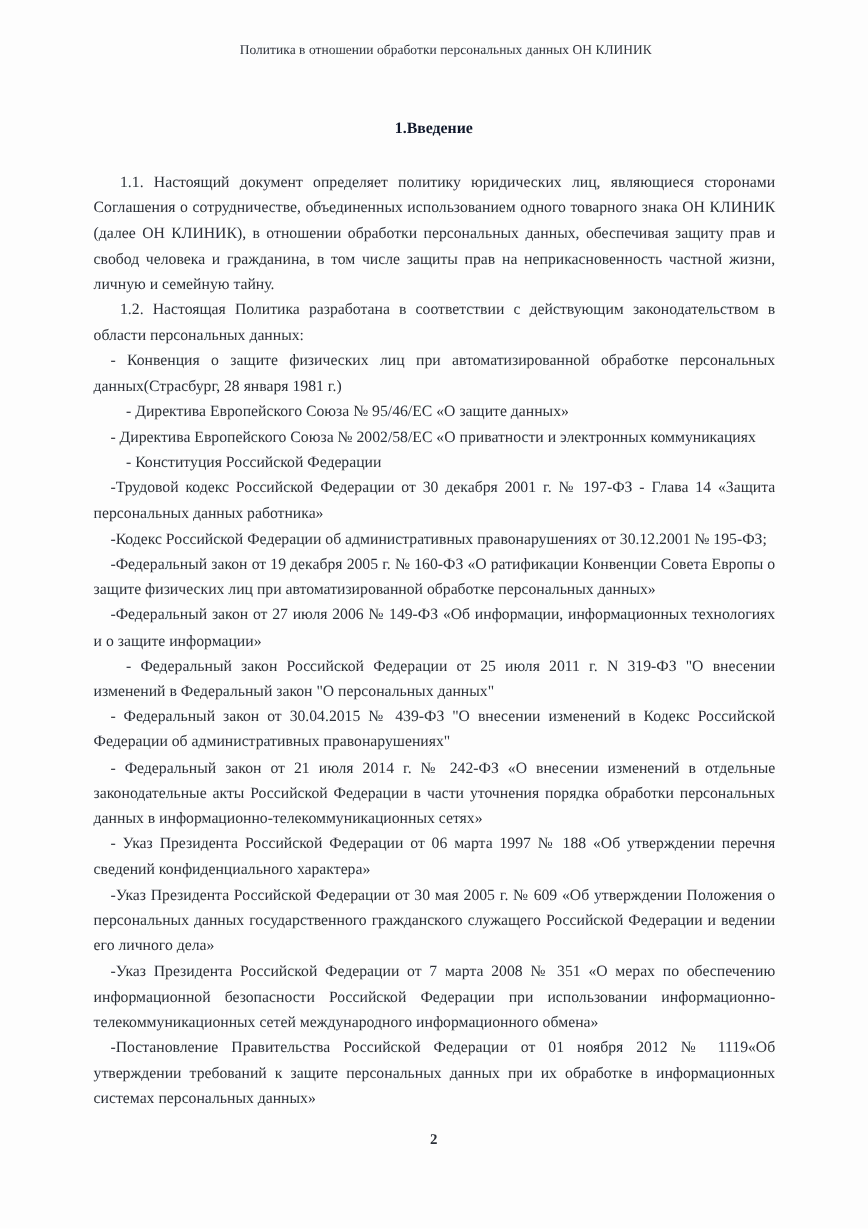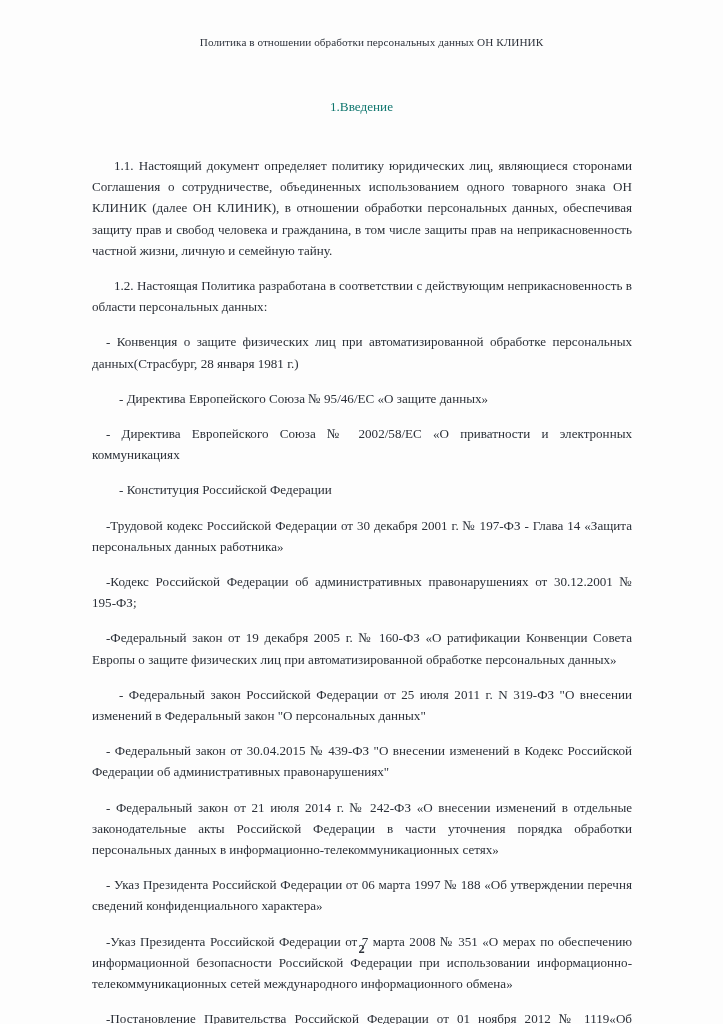--- a/index.html
+++ b/index.html
@@ -33,31 +33,31 @@
     letter-spacing: 0.05px;
     color: #2e333c;
   }
   .section-title {
     position: absolute;
     top: 99px;
     left: 0;
     width: 723px;
     text-align: center;
     font-size: 13.2px;
-    font-weight: normal;
-    color: #0f766e;
+    font-weight: bold;
+    color: #0f172a;
   }
   .body-block {
     position: absolute;
     top: 141px;
     left: 78px;
     width: 568px;
   }
   p.para {
-    margin: 14px;
+    margin: 0;
     font-size: 13.1px;
     line-height: 21.2px;
     text-align: justify;
     text-justify: inter-word;
     color: #2b3038;
     hyphens: none;
   }
   p.indent {
     text-indent: 22px;
   }
@@ -90,34 +90,36 @@
 <div class="page">
 
   <div class="running-head">Политика в отношении обработки персональных данных ОН КЛИНИК</div>
 
   <div class="section-title">1.Введение</div>
 
   <div class="body-block">
 
     <p class="para indent"><span>1.1.</span><span> </span><span>Настоящий документ определяет политику юридических лиц, являющиеся сторонами Соглашения о сотрудничестве, объединенных использованием одного товарного знака ОН КЛИНИК (далее ОН КЛИНИК), в отношении обработки персональных данных, обеспечивая  защиту прав и свобод человека и гражданина, в том числе защиты прав на неприкасновенность частной жизни, личную и семейную тайну.</span></p>
 
-    <p class="para indent"><span>1.2.</span><span> </span><span>Настоящая Политика разработана в соответствии с действующим неприкасновенность в области персональных данных:</span></p>
+    <p class="para indent"><span>1.2.</span><span> </span><span>Настоящая Политика разработана в соответствии с действующим законодательством в области персональных данных:</span></p>
 
     <div id="acts-container">
         <p class="para indent-sm"><span>- Конвенция о защите физических лиц при автоматизированной обработке персональных данных(Страсбург, 28 января 1981 г.)</span></p>
         <p class="para indent-lg"><span>- Директива Европейского Союза </span><b class="nobr">№ 95/46/ЕС</b><span> «О защите данных»</span></p>
         <p class="para indent-sm"><span>- Директива Европейского Союза </span><b class="nobr">№  2002/58/ЕС</b><span> «О приватности и электронных коммуникациях</span></p>
         <p class="para indent-lg"><span>- Конституция Российской Федерации</span></p>
         <p class="para indent-sm"><span>-Трудовой кодекс Российской Федерации от 30 декабря 2001 г. </span><b class="nobr">№ 197-ФЗ</b><span> - Глава 14 «Защита персональных данных работника»</span></p>
         <p class="para indent-sm"><span>-Кодекс Российской Федерации об административных правонарушениях от 30.12.2001 № 195-ФЗ;</span></p>
         <p class="para indent-sm"><span>-Федеральный закон от 19 декабря 2005 г. </span><b class="nobr">№ 160-ФЗ</b><span> «О ратификации Конвенции Совета Европы о защите физических лиц при автоматизированной обработке персональных данных»</span></p>
+        <p class="para indent-sm"><span>-Федеральный закон от 27 июля 2006 </span><b class="nobr">№ 149-ФЗ</b><span> «Об информации, информационных технологиях и о защите информации»</span></p>
         <p class="para indent-lg"><span>- Федеральный закон Российской Федерации от 25 июля 2011 г. </span><b class="nobr">N 319-ФЗ</b><span>  "О внесении изменений в Федеральный закон "О персональных данных"</span></p>
         <p class="para indent-sm"><span>- Федеральный закон от 30.04.2015 </span><b class="nobr">№  439-ФЗ</b><span> "О внесении изменений в Кодекс Российской Федерации об административных правонарушениях"</span></p>
         <p class="para indent-sm"><span>- Федеральный закон от 21 июля 2014 г. </span><b class="nobr">№ 242-ФЗ</b><span> «О внесении изменений в отдельные законодательные акты Российской Федерации в части уточнения  порядка обработки персональных данных в информационно-телекоммуникационных сетях»</span></p>
         <p class="para indent-sm"><span>- Указ Президента Российской Федерации от 06 марта 1997 </span><b class="nobr">№  188</b><span> «Об утверждении перечня сведений конфиденциального характера»</span></p>
+        <p class="para indent-sm"><span>-Указ Президента Российской Федерации от 30 мая 2005 г. </span><b class="nobr">№ 609</b><span> «Об утверждении Положения о персональных данных государственного гражданского служащего Российской Федерации и ведении его личного дела»</span></p>
         <p class="para indent-sm"><span>-Указ Президента Российской Федерации от 7 марта 2008 </span><b class="nobr">№  351</b><span> «О мерах по обеспечению информационной безопасности Российской Федерации при использовании информационно-телекоммуникационных сетей международного информационного обмена»</span></p>
         <p class="para indent-sm"><span>-Постановление Правительства Российской Федерации от 01 ноября 2012 </span><b class="nobr">№ 1119</b><span>«Об утверждении требований к защите персональных данных при их обработке в информационных системах персональных данных»</span></p>
       </div>
 
   </div>
 
   <div class="page-number">2</div>
 
 </div>
 

